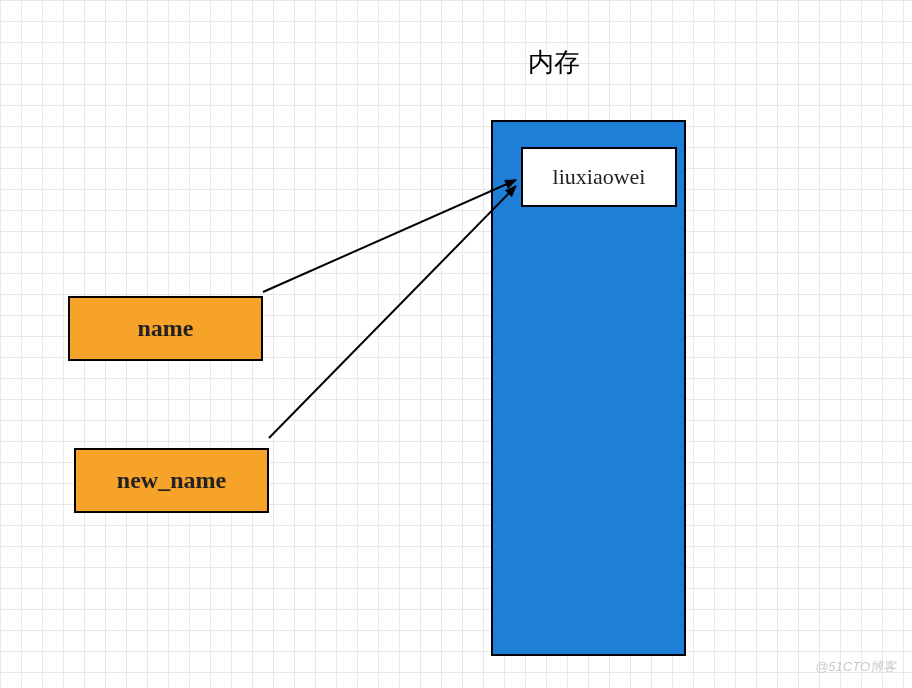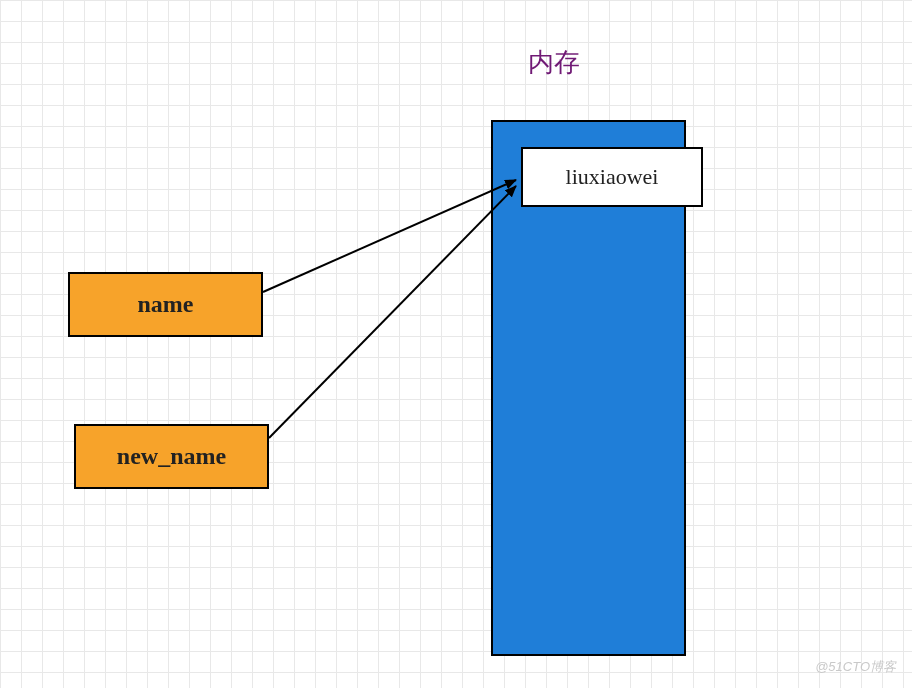--- a/index.html
+++ b/index.html
@@ -13,36 +13,36 @@
         linear-gradient(#e8e8e8 1px, transparent 1px),
         linear-gradient(90deg, #e8e8e8 1px, transparent 1px);
       background-size: 21px 21px;
       overflow: hidden;
     }
     .title {
       position: absolute;
       left: 528px;
       top: 45px;
       font-size: 26px;
-      color: #701a75;
+      color: #000000;
     }
     .memory-box {
       position: absolute;
       left: 491px;
       top: 120px;
       width: 195px;
       height: 536px;
       background: #1f7ed8;
       border: 2px solid #000;
     }
     .value-box {
       position: absolute;
       left: 521px;
       top: 147px;
-      width: 182px;
+      width: 156px;
       height: 60px;
       background: #fff;
       border: 2px solid #000;
       display: flex;
       align-items: center;
       justify-content: center;
       font-size: 22px;
       color: #222;
     }
     .var-box {
@@ -50,20 +50,21 @@
       width: 195px;
       height: 65px;
       background: #f7a32a;
       border: 2px solid #000;
       display: flex;
       align-items: center;
       justify-content: center;
       font-size: 24px;
       font-weight: bold;
       color: #222;
+      margin-top: 24px;
     }
     .name-box { left: 68px; top: 272px; }
     .newname-box { left: 74px; top: 424px; font-family: Liberation Serif, serif; }
     svg.arrows {
       position: absolute;
       left: 0; top: 0;
       width: 912px; height: 688px;
       pointer-events: none;
     }
     .watermark {

